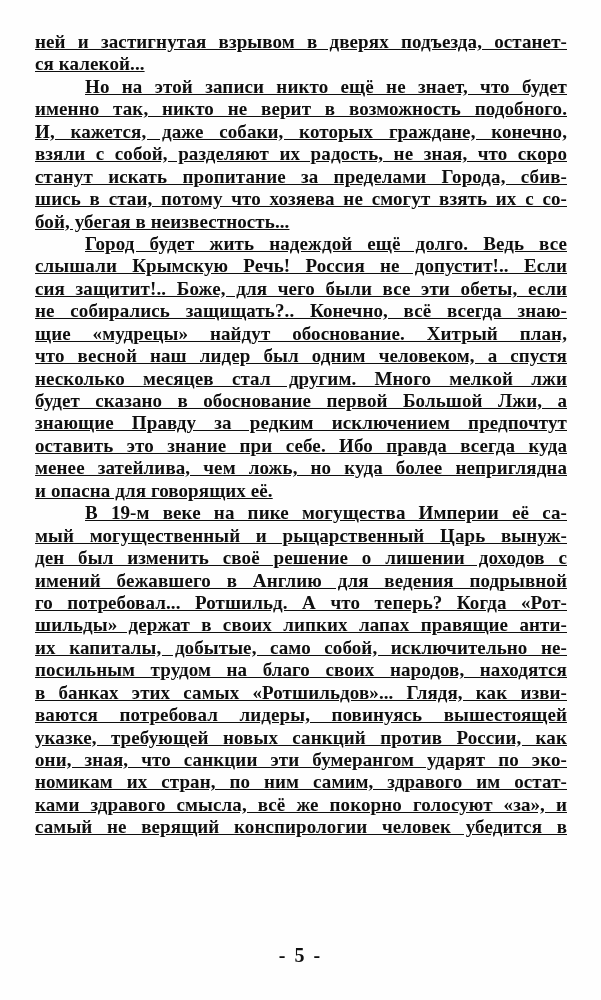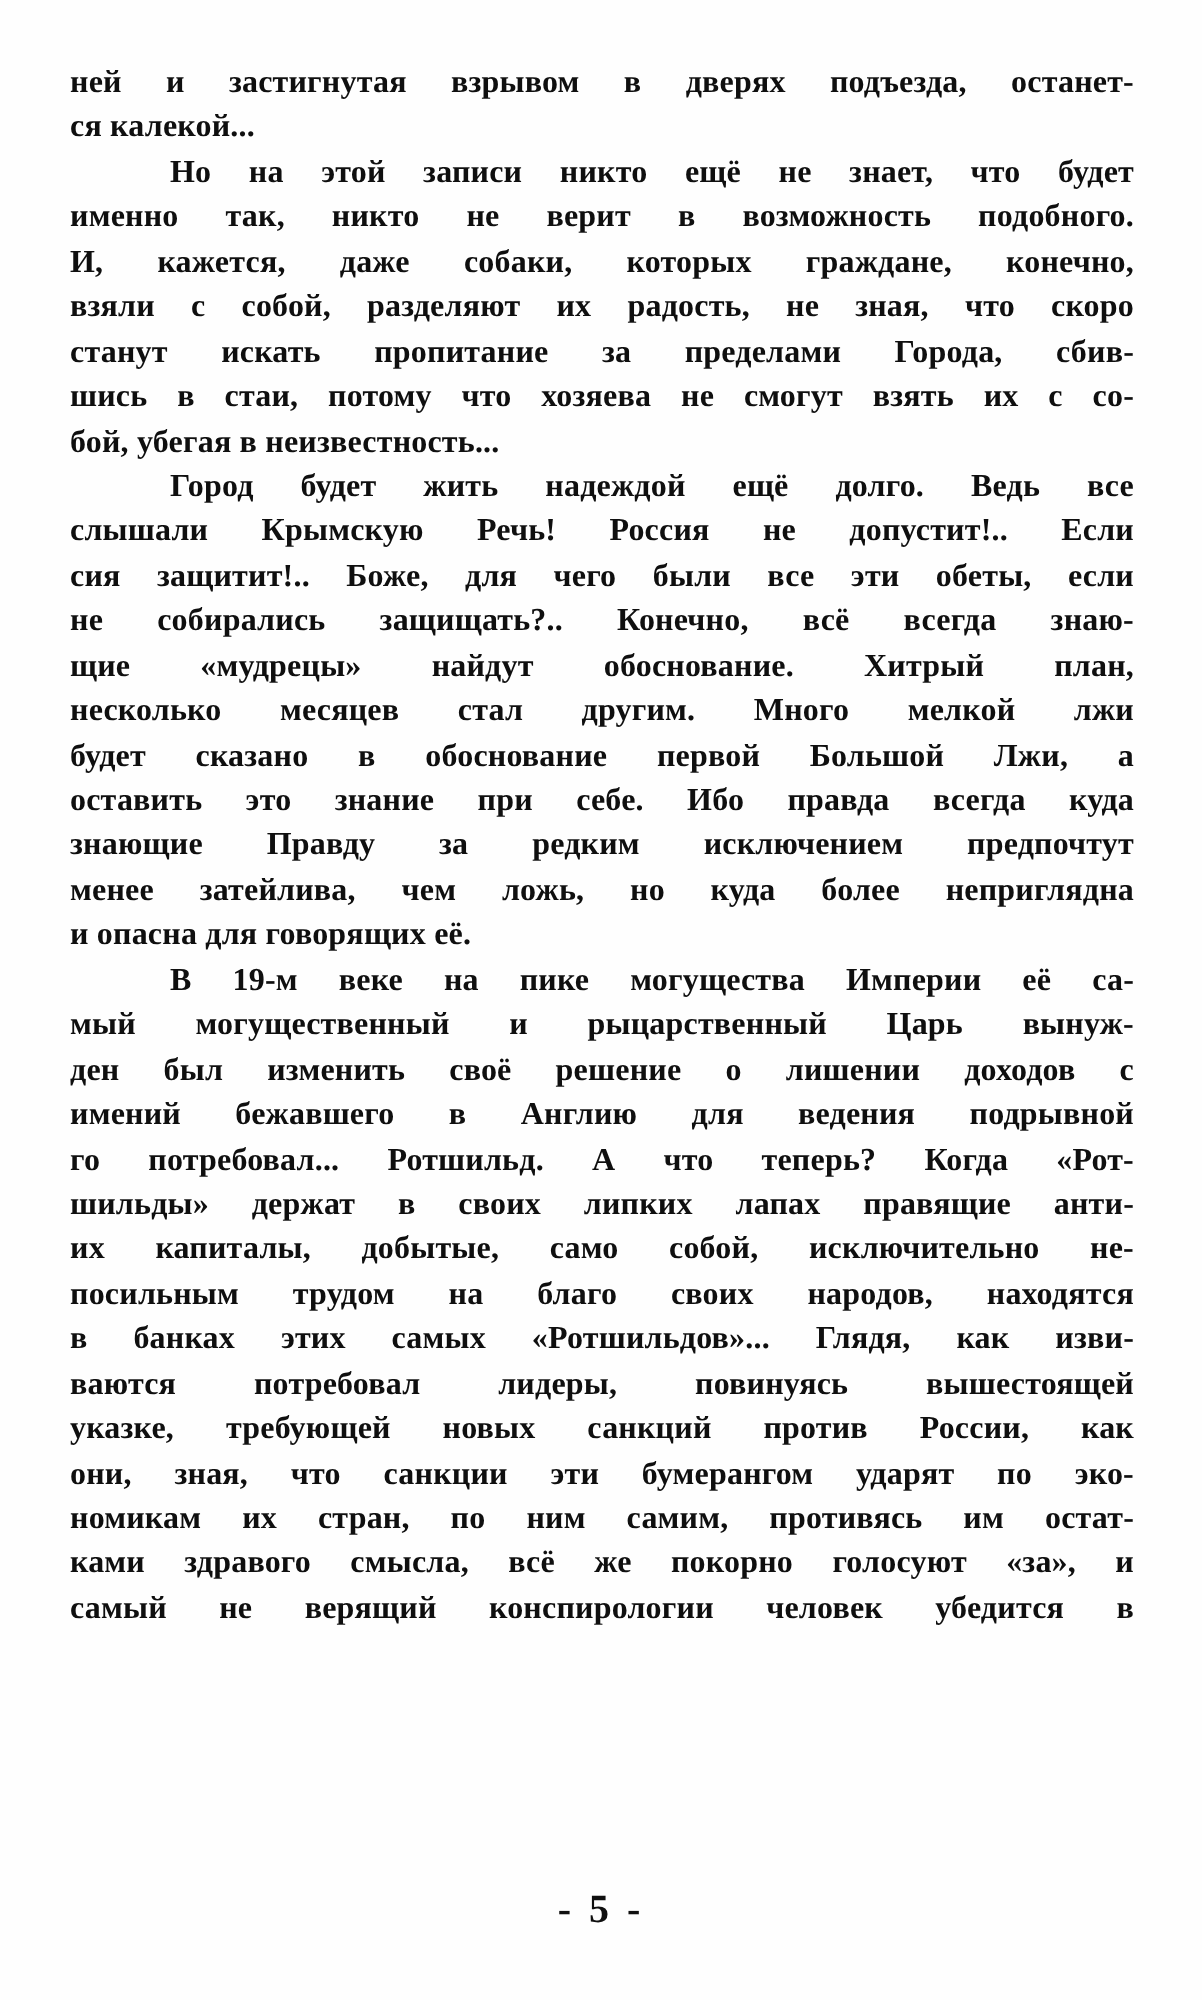--- a/index.html
+++ b/index.html
@@ -17,28 +17,29 @@
     font-family: "Liberation Serif", "DejaVu Serif", serif;
     overflow: hidden;
   }
   .text-block {
     position: absolute;
     left: 35px;
     top: 31px;
     width: 532px;
   }
   .ln {
-    font-size: 16px;
+    font-size: 19px;
     font-weight: 600;
     height: 22.45px;
     line-height: 22.45px;
     text-align: justify;
     text-align-last: justify;
     overflow: hidden;
     letter-spacing: 0.1px;
+    text-decoration: underline;
   }
   .ln.ind {
     padding-left: 50px;
   }
   .ln.end {
     text-align: right;
     text-align-last: left;
   }
   .footer {
     position: absolute;
@@ -63,36 +64,37 @@
     <div class="ln">И, кажется, даже собаки, которых граждане, конечно,</div>
     <div class="ln">взяли с собой, разделяют их радость, не зная, что скоро</div>
     <div class="ln">станут искать пропитание за пределами Города, сбив-</div>
     <div class="ln">шись в стаи, потому что хозяева не смогут взять их с со-</div>
     <div class="ln end">бой, убегая в неизвестность...</div>
     <div class="ln ind">Город будет жить надеждой ещё долго. Ведь все</div>
     <div class="ln">слышали Крымскую Речь! Россия не допустит!.. Если</div>
     <div class="ln">сия защитит!.. Боже, для чего были все эти обеты, если</div>
     <div class="ln">не собирались защищать?.. Конечно, всё всегда знаю-</div>
     <div class="ln">щие «мудрецы» найдут обоснование. Хитрый план,</div>
+    <div class="ln">что весной наш лидер был одним человеком, а спустя</div>
     <div class="ln">несколько месяцев стал другим. Много мелкой лжи</div>
     <div class="ln">будет сказано в обоснование первой Большой Лжи, а</div>
+    <div class="ln">знающие Правду за редким исключением предпочтут</div>
     <div class="ln">оставить это знание при себе. Ибо правда всегда куда</div>
-    <div class="ln">знающие Правду за редким исключением предпочтут</div>
     <div class="ln">менее затейлива, чем ложь, но куда более неприглядна</div>
     <div class="ln end">и опасна для говорящих её.</div>
     <div class="ln ind">В 19-м веке на пике могущества Империи её са-</div>
     <div class="ln">мый могущественный и рыцарственный Царь вынуж-</div>
     <div class="ln">ден был изменить своё решение о лишении доходов с</div>
     <div class="ln">имений бежавшего в Англию для ведения подрывной</div>
     <div class="ln">го потребовал... Ротшильд. А что теперь? Когда «Рот-</div>
     <div class="ln">шильды» держат в своих липких лапах правящие анти-</div>
     <div class="ln">их капиталы, добытые, само собой, исключительно не-</div>
     <div class="ln">посильным трудом на благо своих народов, находятся</div>
     <div class="ln">в банках этих самых «Ротшильдов»... Глядя, как изви-</div>
     <div class="ln">ваются потребовал лидеры, повинуясь вышестоящей</div>
     <div class="ln">указке, требующей новых санкций против России, как</div>
     <div class="ln">они, зная, что санкции эти бумерангом ударят по эко-</div>
-    <div class="ln">номикам их стран, по ним самим, противясь им остат-</div>
+    <div class="ln">номикам их стран, по ним самим, здравого им остат-</div>
     <div class="ln">ками здравого смысла, всё же покорно голосуют «за», и</div>
     <div class="ln">самый не верящий конспирологии человек убедится в</div>
   </div>
   <div class="footer">- 5 -</div>
 </div>
 
 </body></html>

